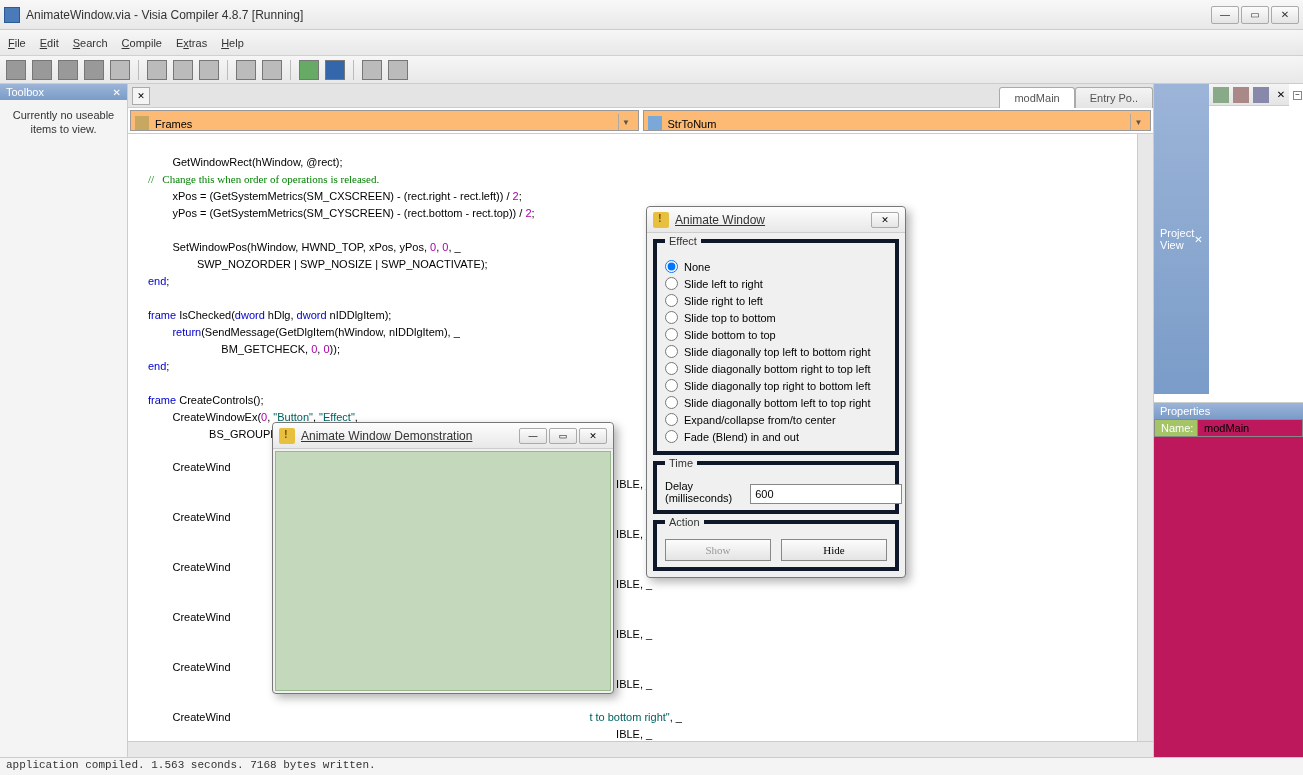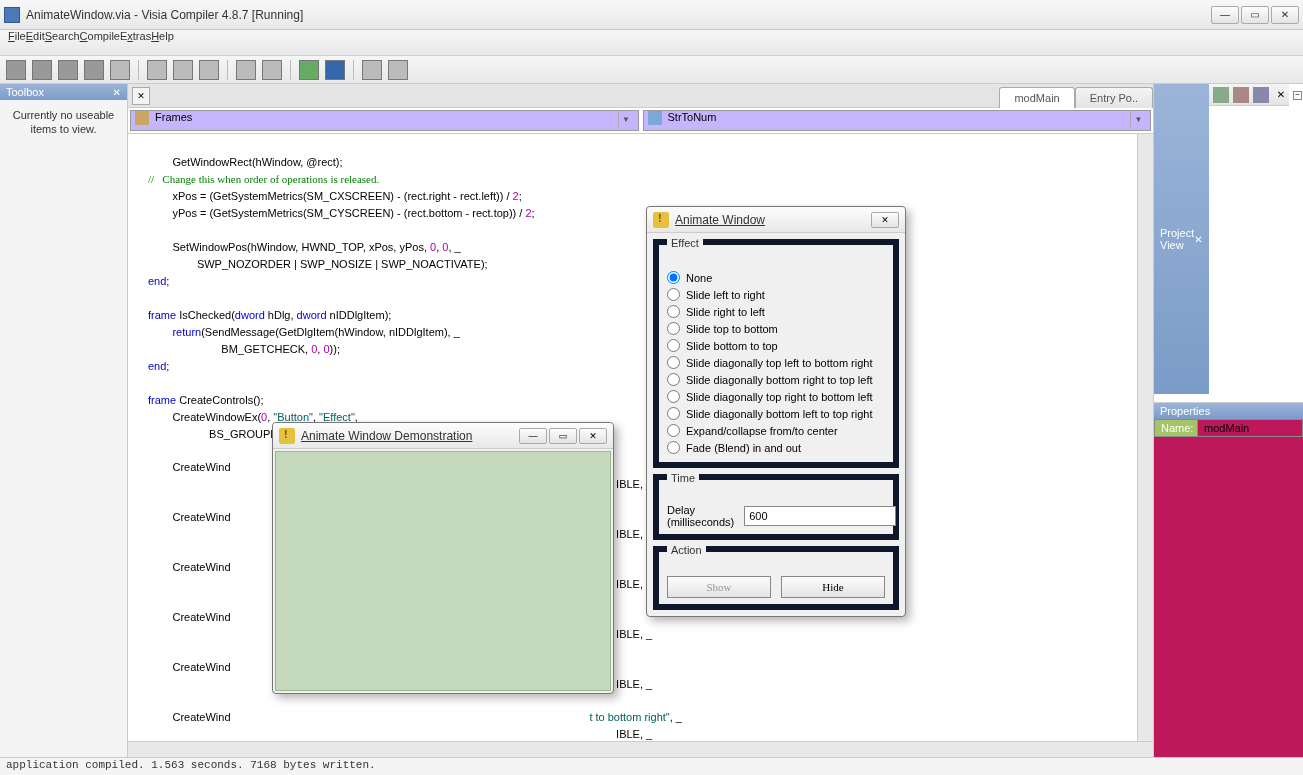--- a/index.html
+++ b/index.html
@@ -2,40 +2,40 @@
 <html><head>
 <meta charset="utf-8">
 <style>
 * { box-sizing: border-box; margin: 0; padding: 0; font-family: Tahoma, sans-serif; font-size: 11px; }
 body { background: #fff; width: 1303px; height: 775px; position: relative; overflow: hidden; }
 .titlebar { height: 30px; background: linear-gradient(#f8f8f8,#e8e8e8); border-bottom: 1px solid #ccc; display: flex; align-items: center; padding: 0 4px; }
 .titlebar .appicon { width: 16px; height: 16px; background: #4a7ab8; margin-right: 6px; border: 1px solid #2a5a98; }
 .titlebar .title { flex: 1; color: #333; font-size: 12px; }
 .winbtns { display: flex; gap: 2px; }
 .winbtn { width: 28px; height: 18px; border: 1px solid #aaa; background: linear-gradient(#fcfcfc,#e4e4e4); display:flex;align-items:center;justify-content:center;font-size:10px;color:#333;border-radius:2px; }
-.menubar { height: 26px; background: linear-gradient(#f6f6f6,#e8e8e8); border-bottom: 1px solid #d0d0d0; display:flex; padding:0 8px; }
+.menubar { height: 26px; background: linear-gradient(#f6f6f6,#e8e8e8); border-bottom: 1px solid #d0d0d0; display:flex; align-items:center; padding:0 8px; gap:14px; }
 .menubar span { color:#333; }
 .menubar span u { text-decoration: underline; }
 .toolbar { height: 28px; background: linear-gradient(#f6f6f6,#e8e8e8); border-bottom:1px solid #ccc; display:flex; align-items:center; padding:0 6px; gap:6px; }
 .tbtn { width:20px; height:20px; background:#999; border:1px solid #777; }
 .tbtn.light { background:#bbb; }
 .tsep { width:1px; height:20px; background:#bbb; margin:0 2px; }
 .body { display:flex; height: calc(100% - 30px - 26px - 28px - 18px); }
 .toolbox { width:128px; background:#f4f4f4; border-right:1px solid #ccc; display:flex; flex-direction:column; }
 .panelhdr { background: linear-gradient(#9cb4d8,#7a9cc8); color:#fff; font-size:11px; padding:2px 6px; display:flex; justify-content:space-between; align-items:center; }
 .panelhdr .x { font-size:10px; }
 .toolbox .msg { padding:8px; text-align:center; color:#333; line-height:1.3; }
 .center { flex:1; display:flex; flex-direction:column; position:relative; }
 .tabrow { height:24px; background:#e4e4e4; display:flex; align-items:flex-end; border-bottom:1px solid #ccc; }
 .tabclose { width:18px; height:18px; margin:0 4px 2px 4px; border:1px solid #aaa; display:flex;align-items:center;justify-content:center; font-size:9px; background:#f4f4f4; }
 .tabspace { flex:1; }
 .tab { padding:4px 14px; background:linear-gradient(#f4f4f4,#e4e4e4); border:1px solid #aaa; border-bottom:none; border-radius:3px 3px 0 0; margin-bottom:-1px; color:#555; }
 .tab.active { background:#fff; }
 .combos { height:26px; display:flex; border-bottom:1px solid #ccc; }
-.combo { flex:1; display:flex; align-items:flex-start; border:1px solid #999; margin:2px; background:#c4b5fd; padding:0 4px; }
+.combo { flex:1; display:flex; align-items:flex-end; border:1px solid #999; margin:2px; background:#fdba74; padding:0 4px; }
 .combo .cico { width:14px; height:14px; background:#c8a860; margin-right:6px; }
 .combo .dd { width:16px; height:16px; border-left:1px solid #aaa; display:flex;align-items:center;justify-content:center;font-size:8px;color:#555; }
 .editor { flex:1; background:#fff; overflow:hidden; position:relative; font-family: "Courier New", monospace; font-size:13px; line-height:16px; padding:4px 0 4px 20px; white-space:pre; color:#000; }
 .editor .kw { color:#0000cc; }
 .editor .cm { color:#008000;font-family:Liberation Serif, serif; }
 .editor .num { color:#aa00aa; }
 .editor .str { color:#006060; }
 .right { width:150px; display:flex; flex-direction:column; border-left:1px solid #ccc; }
 .projview { flex:1; background:#fff; display:flex; }
 .pvtool { height:22px; background:linear-gradient(#f4f4f4,#e4e4e4); border-bottom:1px solid #ccc; display:flex; align-items:center; padding:0 4px; gap:4px; }
@@ -54,25 +54,25 @@
 .propk { background:#a4c466; color:#fff; padding:2px 6px; width:44px; border:1px solid #888; }
 .propv { flex:1; padding:2px 6px; border:1px solid #888; border-left:none; }
 .status { height:18px; background:#f4f4f4; border-top:1px solid #ccc; padding:1px 6px; font-size:11px; color:#333; font-family:"Courier New",monospace; }
 
 .dialog { position:absolute; background:#f0f0f0; border:1px solid #777; box-shadow:4px 4px 10px rgba(0,0,0,.3); border-radius:4px; }
 .dlg-title { height:26px; display:flex; align-items:center; padding:0 6px; background:linear-gradient(#fdfdfd,#e8e8e8); border-bottom:1px solid #ccc; border-radius:4px 4px 0 0; }
 .dlg-title .dico { width:16px; height:16px; background:#e8c040; margin-right:6px; border-radius:2px; position:relative; }
 .dlg-title .dico::after { content:"!"; position:absolute; left:5px; top:0; color:#805000; font-weight:bold; font-size:11px; }
 .dlg-title .dt { flex:1; font-size:12px; color:#333;text-decoration:underline; }
 .dlg-title .dwbtn { width:28px; height:16px; border:1px solid #aaa; background:linear-gradient(#fcfcfc,#e4e4e4); margin-left:2px; display:flex;align-items:center;justify-content:center;font-size:9px;border-radius:2px; }
-.groupbox { border:6px solid #0f172a; margin:6px; padding:24px 8px 6px; position:relative; }
+.groupbox { border:4px solid #0f172a; margin:6px; padding:15px 8px 6px; position:relative; }
 .groupbox .gl { position:absolute; top:-8px; left:8px; background:#f0f0f0; padding:0 4px; color:#333; }
 .radio-row { display:flex; align-items:center; gap:6px; padding:2px 0; }
 .radio-row input { margin:0; }
-.field-row { display:flex; align-items:center; gap:10px; }
+.field-row { display:flex; align-items:flex-end; gap:18px; }
 .field-row input[type=text] { flex:1; border:1px solid #888; height:20px; padding:0 4px; }
 .btn { height:22px; border:1px solid #888; background:linear-gradient(#fcfcfc,#e4e4e4); display:flex;align-items:center;justify-content:center;font-family:Liberation Serif, serif; }
 .btn.dis { color:#999; }
 .demo-body { background:#c4d8bc; border:1px solid #9ab890; }
 .scrollbar-v { position:absolute; right:0; top:0; bottom:0; width:16px; background:#e8e8e8; border-left:1px solid #ccc; }
 .scrollbar-h { position:absolute; left:0; right:0; bottom:0; height:16px; background:#e8e8e8; border-top:1px solid #ccc; }
 </style>
 </head>
 <body>
 

